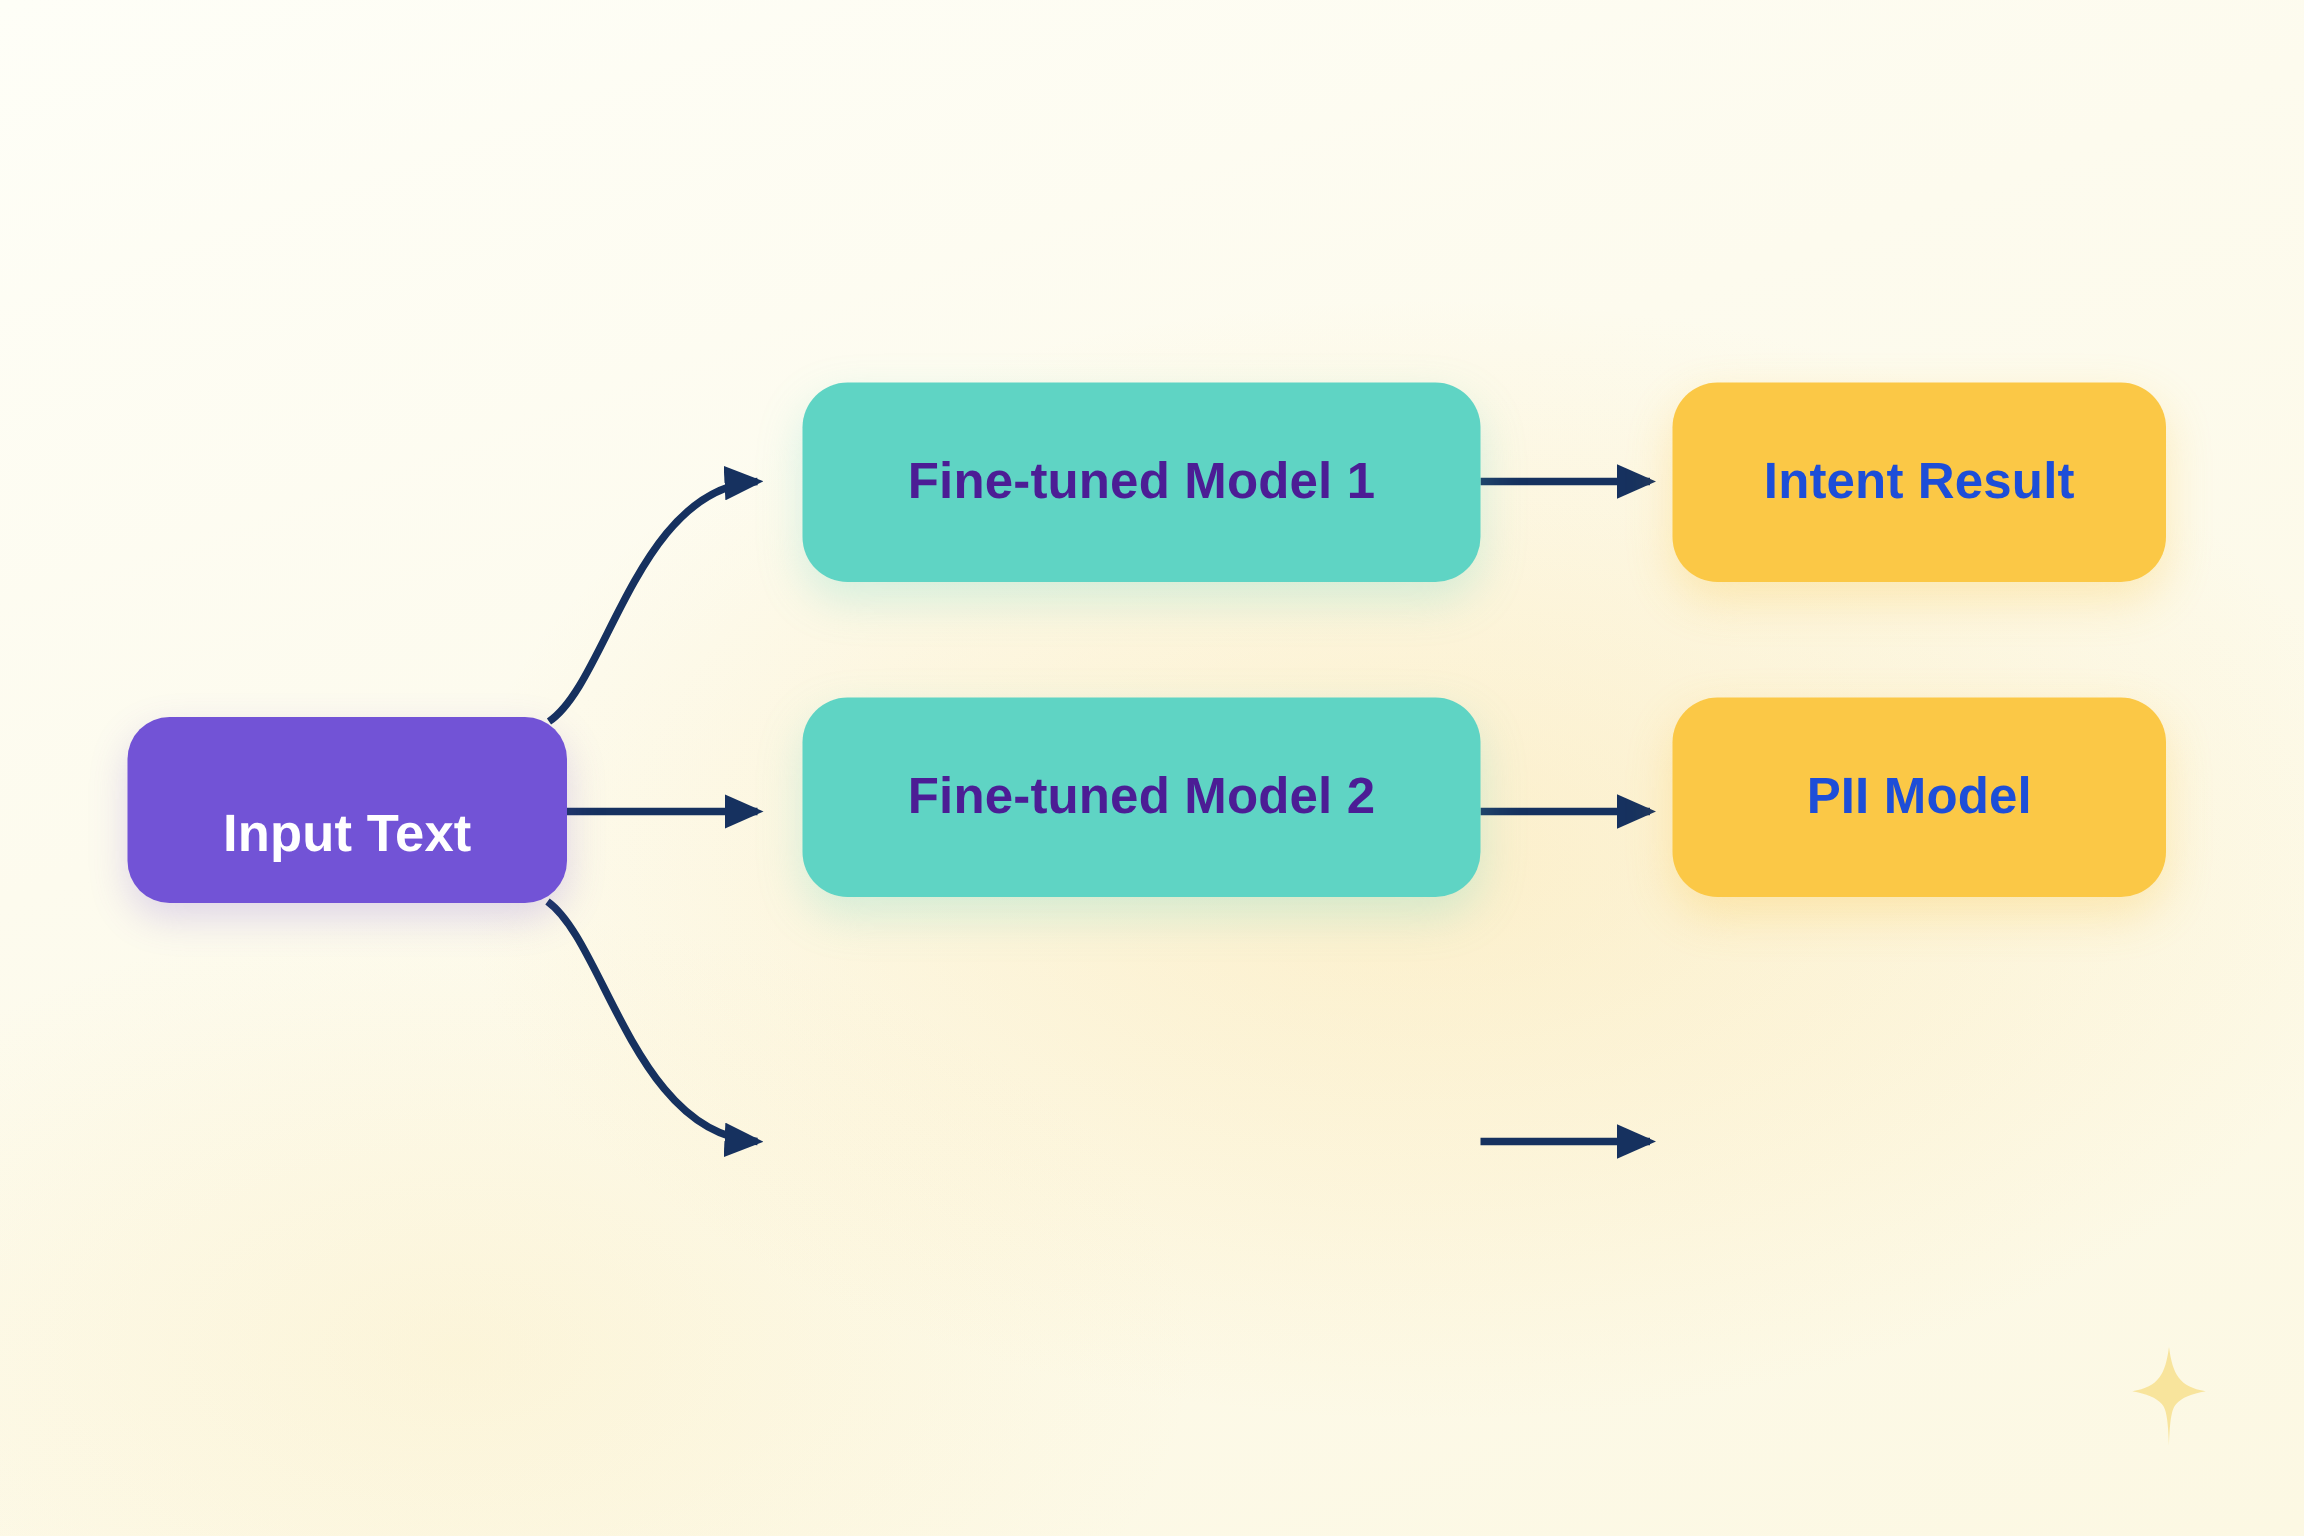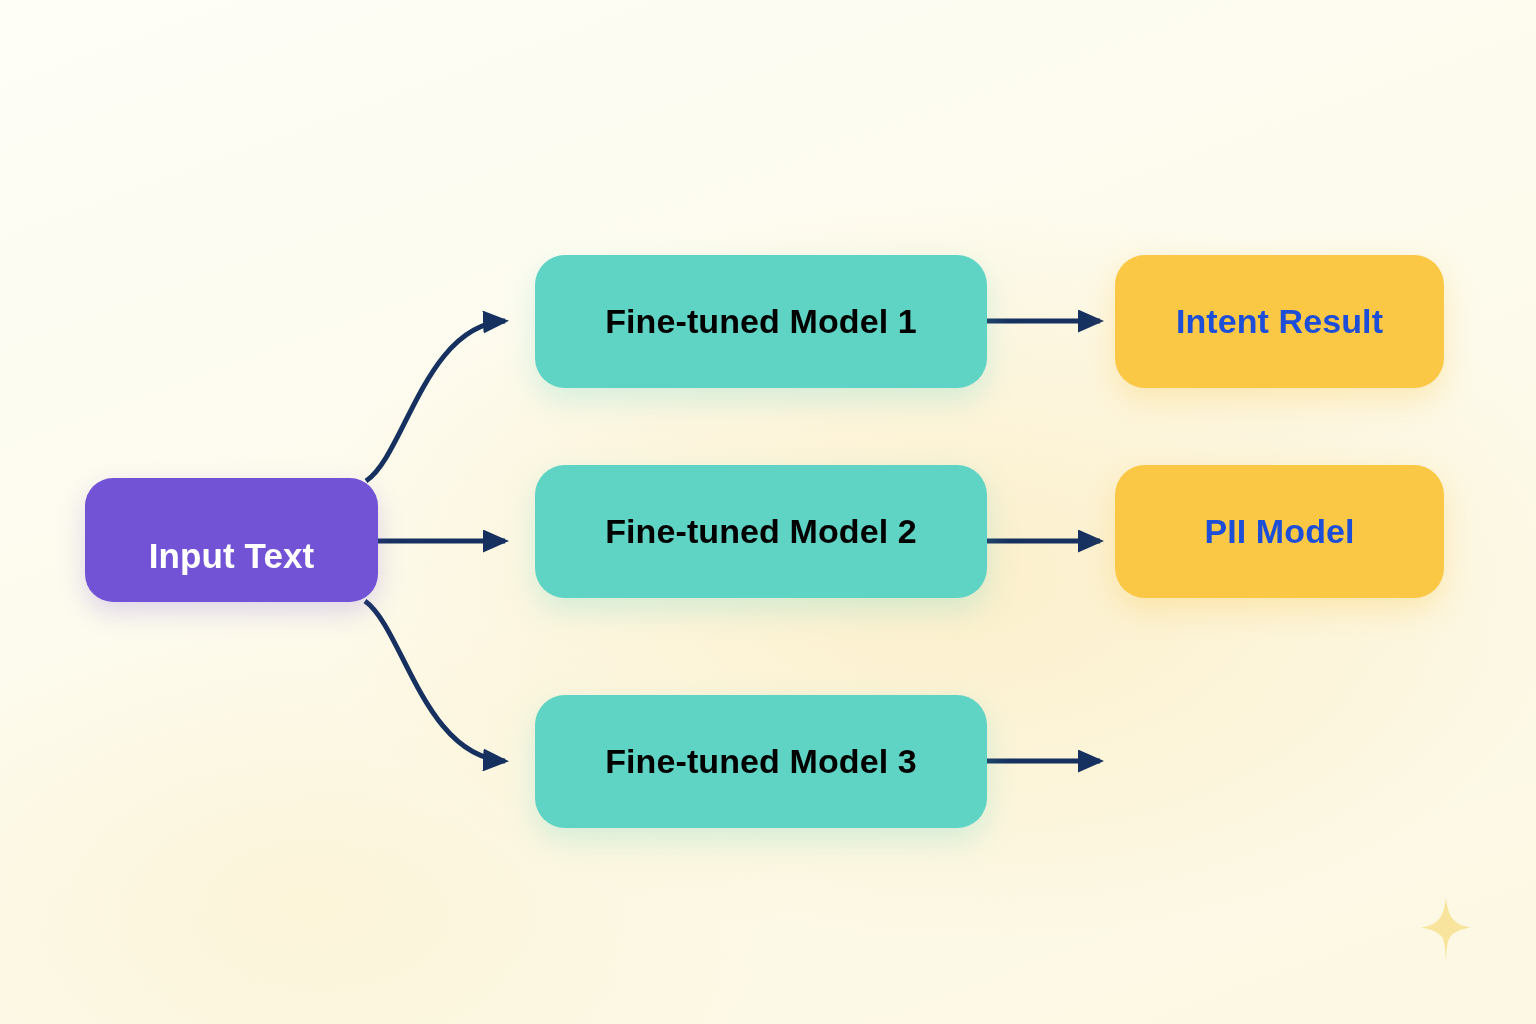--- a/index.html
+++ b/index.html
@@ -68,21 +68,21 @@
   }
 
   .node-model {
     width: 452px;
     height: 133px;
     background: #5FD4C4;
     border-radius: 30px;
     box-shadow: 0 12px 30px rgba(95, 212, 196, 0.26);
   }
   .node-model .node-label {
-    color: #000000;
+    color: #4c1d95;
     font-size: 34px;
   }
 
   .node-result {
     width: 329px;
     height: 133px;
     background: #FBC846;
     border-radius: 30px;
     box-shadow: 0 12px 30px rgba(251, 200, 70, 0.30);
   }
@@ -145,21 +145,18 @@
     <span class="node-label">Intent Result</span>
   </div>
 
   <div class="node node-model col-model row-2">
     <span class="node-label">Fine-tuned Model 2</span>
   </div>
   <div class="node node-result col-result row-2">
     <span class="node-label">PII Model</span>
   </div>
 
-  <div class="node node-model col-model row-3">
-    <span class="node-label">Fine-tuned Model 3</span>
-  </div>
 
   <svg class="sparkle" viewBox="0 0 68 68">
     <path d="M34 1 C36.5 19 40.5 27.5 58.5 30.5 C49 32.2 42.5 34.8 38.8 39 C35.9 42.3 34.6 48.4 34 67 C33.4 48.4 32.1 42.3 29.2 39 C25.5 34.8 19 32.2 9.5 30.5 C27.5 27.5 31.5 19 34 1 Z" fill="#F8E49C"></path>
   </svg>
 
 </div>
 
 </body></html>

